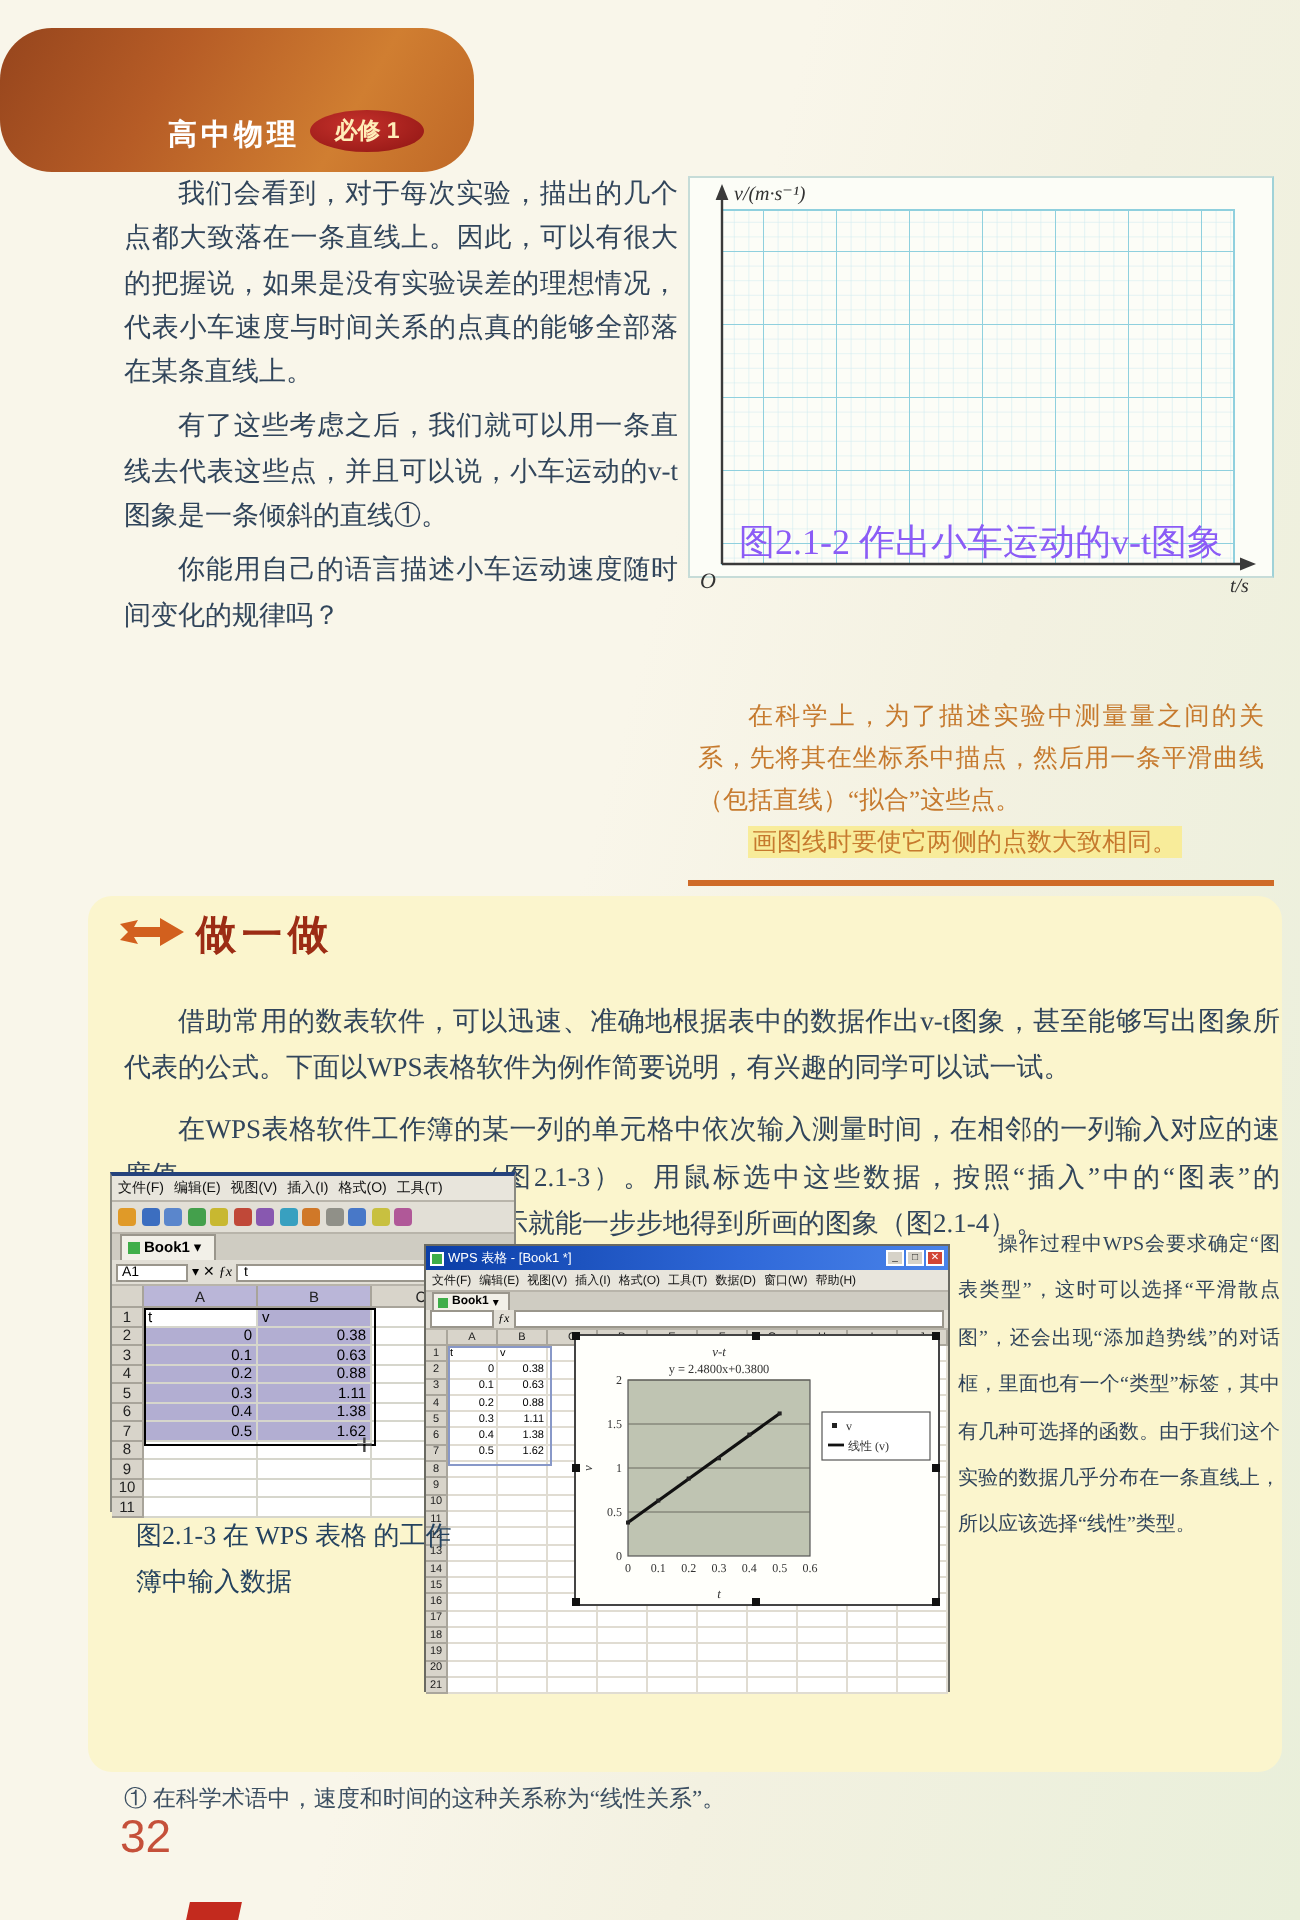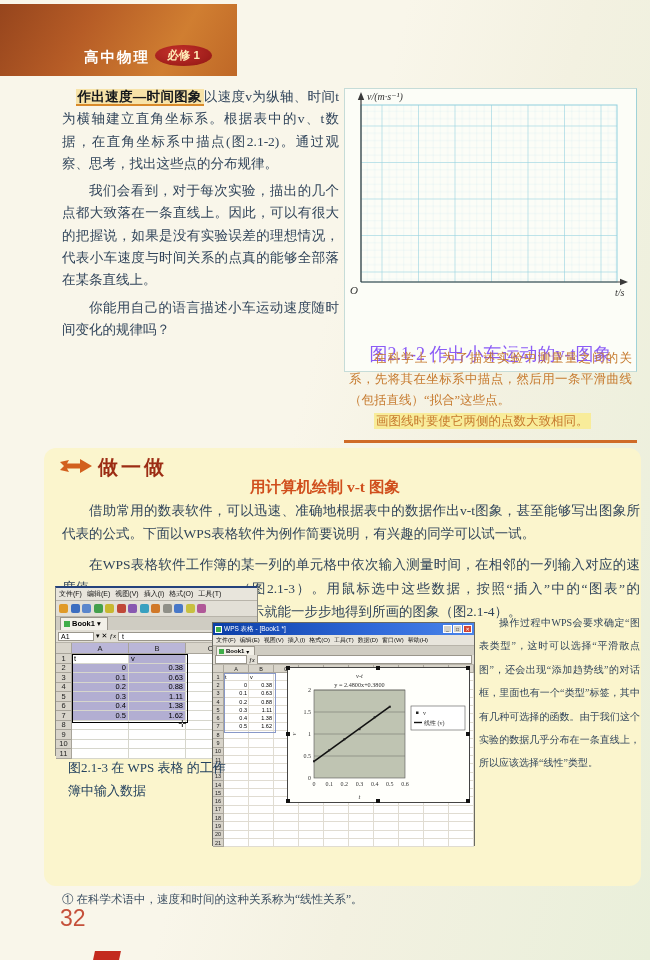--- a/index.html
+++ b/index.html
@@ -1,36 +1,36 @@
 <!DOCTYPE html>
 <html><head>
 <meta charset="utf-8">
 <style>
   html,body{margin:0;padding:0;background:#888;}
   .page{position:relative;width:650px;height:960px;margin:0 auto;overflow:hidden;
     background:linear-gradient(105deg,#f9f6ea 45%,#f3f1e1 65%,#e9efda 100%);
     font-family:"Liberation Serif","DejaVu Serif",serif;}
   
-  .hdr{position:absolute;left:0;top:4px;width:237px;height:72px;
-    background:linear-gradient(120deg,#96451d,#b65c26 35%,#d07e31 72%,#bf6827);}
+  .hdr{position:absolute;left:0;top:14px;width:237px;height:72px;
+    background:linear-gradient(120deg,#96451d,#b65c26 35%,#d07e31 72%,#bf6827);border-radius:26px;}
   .course{position:absolute;left:84px;top:44px;color:#fff;font-size:14.5px;font-weight:bold;
     letter-spacing:2px;font-family:"Liberation Sans",sans-serif;}
   .badge{position:absolute;left:155px;top:41px;width:57px;height:21px;border-radius:50%;
     background:radial-gradient(ellipse at 40% 35%,#c5312b,#8f1513);color:#ffedb8;font-size:11.5px;
     font-weight:bold;display:flex;align-items:center;justify-content:center;
     font-family:"Liberation Sans",sans-serif;}
   
   .leftcol{position:absolute;left:62px;top:86px;width:277px;color:#31455b;
     font-size:13.5px;line-height:22.3px;text-align:justify;}
   .p{margin:0 0 5px;text-indent:2em;}
   .p1{text-indent:1em;}
   .kw{font-family:"Liberation Sans",sans-serif;font-weight:bold;color:#15181c;
     background:#f7e3a8;border-bottom:2.5px solid #d98a2b;padding:0 2px;}
   
-  .figpanel{position:absolute;left:344px;top:88px;width:293px;height:284px;background:#fcfdf7;
+  .figpanel{position:absolute;left:344px;top:88px;width:293px;height:201px;background:#fcfdf7;
     border:1px solid #c6dcd8;border-right:1px solid #9fd2d8;box-sizing:border-box;}
   .figcap{position:absolute;left:0;right:0;bottom:5px;text-align:center;color:#8b5cf6;font-size:18px;}
   
   .notebox{position:absolute;left:344px;top:346px;width:293px;box-sizing:border-box;
     padding:2px 5px 8px;border-bottom:3px solid #cf6b28;color:#c67a2e;
     font-size:12.5px;line-height:21px;text-align:justify;}
   .notebox p{margin:0;text-indent:2em;}
   .hl{background:#f8ec9a;padding:1px 2px;}
   
   .activity{position:absolute;left:44px;top:448px;width:597px;height:438px;
@@ -123,22 +123,22 @@
 <body>
 
 <div class="page">
 
   <div class="hdr">
     <span class="course">高中物理</span>
     <span class="badge">必修 1</span>
   </div>
 
   <div class="leftcol">
-    <p class="p p1"><span class="kw">作出速度—时间图象</span><span>以速度v为纵轴、时间t为横轴建立直角坐标系。根据表中的v、t数据，在直角坐标系中描点(图2.1-2)。通过观察、思考，找出这些点的分布规律。</span></p>
     <p class="p">我们会看到，对于每次实验，描出的几个点都大致落在一条直线上。因此，可以有很大的把握说，如果是没有实验误差的理想情况，代表小车速度与时间关系的点真的能够全部落在某条直线上。</p>
+    <p class="p">有了这些考虑之后，我们就可以用一条直线去代表这些点，并且可以说，小车运动的v-t图象是一条倾斜的直线①。</p>
     <p class="p">你能用自己的语言描述小车运动速度随时间变化的规律吗？</p>
   </div>
 
   <div class="figpanel">
     <svg width="291" height="216" viewBox="0 0 291 216">
       <defs>
         <pattern id="sg" width="7.3" height="7.3" patternUnits="userSpaceOnUse">
           <path d="M7.3 0H0V7.3" fill="none" stroke="#cdeaf0" stroke-width="0.55"></path>
         </pattern>
         <pattern id="bg" width="36.5" height="36.5" patternUnits="userSpaceOnUse">
@@ -161,21 +161,20 @@
   <div class="notebox">
     <p>在科学上，为了描述实验中测量量之间的关系，先将其在坐标系中描点，然后用一条平滑曲线（包括直线）“拟合”这些点。</p>
     <p><span class="hl">画图线时要使它两侧的点数大致相同。</span></p>
   </div>
 
   <div class="activity"></div>
   <svg class="actarrow" viewBox="0 0 32 16">
     <path d="M0 4 L9 2 L7 5.5 L20 5.5 L20 1 L32 8 L20 15 L20 10.5 L7 10.5 L9 14 L0 12 L4 8 Z" fill="#d2601e"></path>
   </svg>
   <div class="actlabel">做一做</div>
-  <div class="acttitle">用计算机绘制 v-t 图象</div>
   <p class="actp" id="ap1">借助常用的数表软件，可以迅速、准确地根据表中的数据作出v-t图象，甚至能够写出图象所代表的公式。下面以WPS表格软件为例作简要说明，有兴趣的同学可以试一试。</p>
   <p class="actp" id="ap2a">在WPS表格软件工作簿的某一列的单元格中依次输入测量时间，在相邻的一列输入对应的速度值</p>
   <p class="actp" id="ap2b">（图2.1-3）。用鼠标选中这些数据，按照“插入”中的“图表”的</p>
   <p class="actp" id="ap2c">提示就能一步步地得到所画的图象（图2.1-4）。</p>
   <div class="sidecol">操作过程中WPS会要求确定“图表类型”，这时可以选择“平滑散点图”，还会出现“添加趋势线”的对话框，里面也有一个“类型”标签，其中有几种可选择的函数。由于我们这个实验的数据几乎分布在一条直线上，所以应该选择“线性”类型。</div>
   <div class="cap3">图2.1-3 在 WPS 表格 的工作簿中输入数据</div>
 
   <div class="win1">
     <div class="menubar">
         <span class="mi">文件(F)</span>

